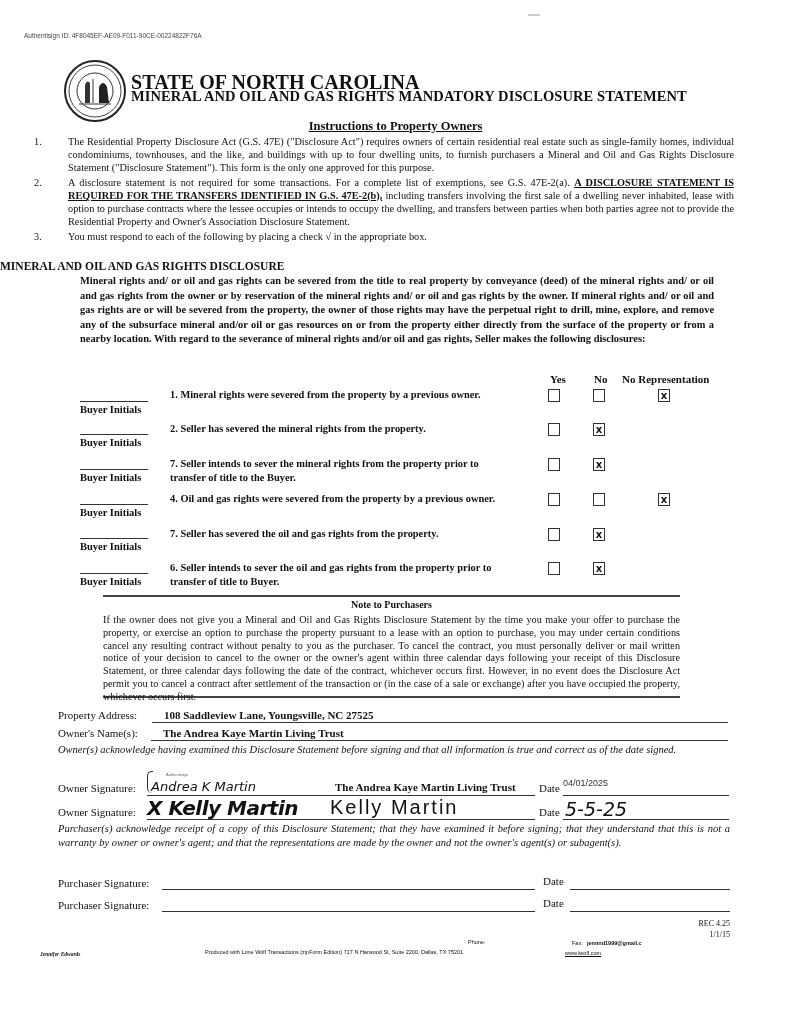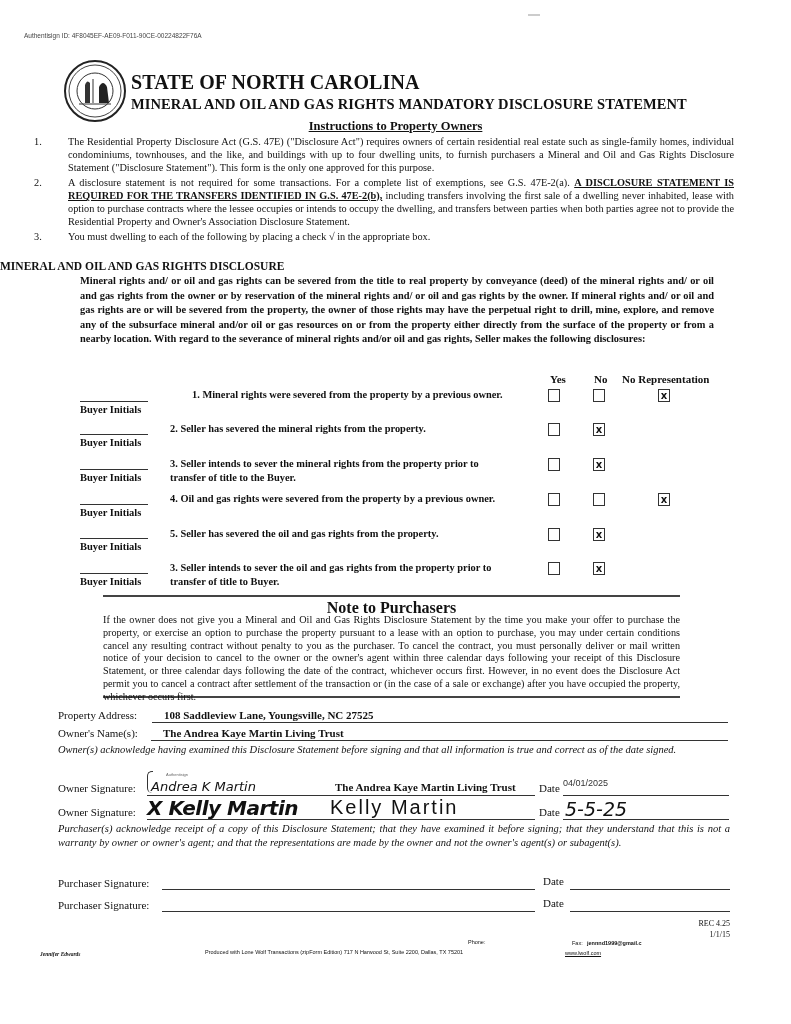--- a/index.html
+++ b/index.html
@@ -3,35 +3,35 @@
 <meta charset="utf-8">
 <style>
   * { box-sizing: border-box; margin: 0; padding: 0; }
   html, body { width: 791px; height: 1024px; background: #fff; overflow: hidden; }
   body { position: relative; font-family: "Liberation Serif", serif; color: #111; }
   .abs { position: absolute; }
   .authid { left: 24px; top: 32px; font-family: "Liberation Sans", sans-serif; font-size: 6.5px; color: #444; }
   .topmark { left: 528px; top: 14px; width: 12px; height: 2px; background: #ccc; }
   .seal { left: 63px; top: 59px; width: 64px; height: 64px; }
   .hdr1 { left: 131px; top: 71px; font-size: 20px; font-weight: bold; letter-spacing: 0.1px; }
-  .hdr2 { left: 131px; top: 88px; font-size: 14.5px; font-weight: bold; letter-spacing: 0.1px; margin-top: 8px; }
+  .hdr2 { left: 131px; top: 88px; font-size: 14.5px; font-weight: bold; letter-spacing: 0.1px; }
   .instr-title { left: 0; width: 791px; text-align: center; top: 119px; font-size: 12.5px; font-weight: bold; text-decoration: underline; }
   .ol { left: 34px; width: 700px; font-size: 10.3px; line-height: 13px; }
   .ol .item { position: relative; padding-left: 34px; text-align: justify; margin-bottom: 2px; }
   .ol .num { position: absolute; left: 0; top: 0; }
   .ol .u { font-weight: bold; text-decoration: underline; }
   .sec-title { left: 0; width: 636px; text-align: left; top: 260px; font-size: 11.5px; font-weight: bold; }
   .sec-body { left: 80px; width: 634px; top: 274px; font-size: 10.4px; line-height: 14.6px; font-weight: bold; text-align: justify; }
   .colhdr { top: 373px; font-size: 11px; font-weight: bold; }
   .q-line { left: 80px; width: 68px; height: 1px; background: #333; }
   .q-init { left: 80px; font-size: 10.5px; font-weight: bold; }
   .q-text { left: 170px; width: 340px; font-size: 10.4px; font-weight: bold; line-height: 14px; }
   .cb { width: 12px; height: 13px; border: 1px solid #333; background: #fff; font-size: 10px; line-height: 11px; text-align: center; font-weight: bold; font-family: "DejaVu Sans", sans-serif; }
   .note { left: 103px; top: 595px; width: 577px; height: 103px; border-top: 2px solid #444; border-bottom: 2px solid #444; }
-  .note-title { left: 0; width: 577px; text-align: center; top: 2px; font-size: 16px; font-weight: bold; }
+  .note-title { left: 0; width: 577px; text-align: center; top: 2px; font-size: 10px; font-weight: bold; }
   .note-body { left: 0; top: 17px; width: 577px; font-size: 10.2px; line-height: 12.8px; text-align: justify; }
   .field-label { font-size: 11px; }
   .field-val { font-size: 11px; font-weight: bold; margin-left: 12px; }
   .uline { height: 1px; background: #333; }
   .ital { font-style: italic; font-size: 10.5px; line-height: 13.5px; text-align: justify; font-family: Liberation Serif, serif; }
   .hand { font-family: "DejaVu Sans", sans-serif; font-style: italic; }
   .small-sans { font-family: "Liberation Sans", sans-serif; }
 </style>
 </head>
 <body>
@@ -56,62 +56,62 @@
   <div class="item">
     <span class="num">1.</span>
     <span>The Residential Property Disclosure Act (G.S. 47E) ("Disclosure Act") requires owners of certain residential real estate such as single-family homes, individual condominiums, townhouses, and the like, and buildings with up to four dwelling units, to furnish purchasers a Mineral and Oil and Gas Rights Disclosure Statement ("Disclosure Statement"). This form is the only one approved for this purpose.</span>
   </div>
   <div class="item">
     <span class="num">2.</span>
     <span>A disclosure statement is not required for some transactions. For a complete list of exemptions, see G.S. 47E-2(a). </span><span class="u">A DISCLOSURE STATEMENT IS REQUIRED FOR THE TRANSFERS IDENTIFIED IN G.S. 47E-2(b),</span><span> including transfers involving the first sale of a dwelling never inhabited, lease with option to purchase contracts where the lessee occupies or intends to occupy the dwelling, and transfers between parties when both parties agree not to provide the Residential Property and Owner's Association Disclosure Statement.</span>
   </div>
   <div class="item">
     <span class="num">3.</span>
-    <span>You must dwelling to each of the following by placing a check √ in the appropriate box.</span>
+    <span>You must respond to each of the following by placing a check √ in the appropriate box.</span>
   </div>
 </div>
 
 <div class="abs sec-title">MINERAL AND OIL AND GAS RIGHTS DISCLOSURE</div>
 <div class="abs sec-body">Mineral rights and/ or oil and gas rights can be severed from the title to real property by conveyance (deed) of the mineral rights and/ or oil and gas rights from the owner or by reservation of the mineral rights and/ or oil and gas rights by the owner. If mineral rights and/ or oil and gas rights are or will be severed from the property, the owner of those rights may have the perpetual right to drill, mine, explore, and remove any of the subsurface mineral and/or oil or gas resources on or from the property either directly from the surface of the property or from a nearby location. With regard to the severance of mineral rights and/or oil and gas rights, Seller makes the following disclosures:</div>
 
 <div class="abs colhdr" style="left:550px;">Yes</div>
 <div class="abs colhdr" style="left:594px;">No</div>
 <div class="abs colhdr" style="left:622px;">No Representation</div>
 
 <div id="questions">
     <div class="abs q-line" style="top: 401px;"></div>
     <div class="abs q-init" style="top: 404px;">Buyer Initials</div>
-    <div class="abs q-text" style="top: 388px; margin-left: 22px;">1. Mineral rights were severed from the property by a previous owner.</div>
+    <div class="abs q-text" style="top: 388px;">1. Mineral rights were severed from the property by a previous owner.</div>
     <div class="abs cb" style="left: 548px; top: 389px;"></div>
     <div class="abs cb" style="left: 593px; top: 389px;"></div>
     <div class="abs cb" style="left: 658px; top: 389px;">x</div>
     <div class="abs q-line" style="top: 434px;"></div>
     <div class="abs q-init" style="top: 437px;">Buyer Initials</div>
     <div class="abs q-text" style="top: 422px;">2. Seller has severed the mineral rights from the property.</div>
     <div class="abs cb" style="left: 548px; top: 423px;"></div>
     <div class="abs cb" style="left: 593px; top: 423px;">x</div>
     <div class="abs q-line" style="top: 469px;"></div>
     <div class="abs q-init" style="top: 472px;">Buyer Initials</div>
-    <div class="abs q-text" style="top: 457px;">3. Seller intends to sever the mineral rights from the property prior to transfer of title to the Buyer.</div>
+    <div class="abs q-text" style="top: 457px;">7. Seller intends to sever the mineral rights from the property prior to transfer of title to the Buyer.</div>
     <div class="abs cb" style="left: 548px; top: 458px;"></div>
     <div class="abs cb" style="left: 593px; top: 458px;">x</div>
     <div class="abs q-line" style="top: 504px;"></div>
     <div class="abs q-init" style="top: 507px;">Buyer Initials</div>
     <div class="abs q-text" style="top: 492px;">4. Oil and gas rights were severed from the property by a previous owner.</div>
     <div class="abs cb" style="left: 548px; top: 493px;"></div>
     <div class="abs cb" style="left: 593px; top: 493px;"></div>
     <div class="abs cb" style="left: 658px; top: 493px;">x</div>
     <div class="abs q-line" style="top: 538px;"></div>
     <div class="abs q-init" style="top: 541px;">Buyer Initials</div>
-    <div class="abs q-text" style="top: 527px;">5. Seller has severed the oil and gas rights from the property.</div>
+    <div class="abs q-text" style="top: 527px;">7. Seller has severed the oil and gas rights from the property.</div>
     <div class="abs cb" style="left: 548px; top: 528px;"></div>
     <div class="abs cb" style="left: 593px; top: 528px;">x</div>
     <div class="abs q-line" style="top: 573px;"></div>
     <div class="abs q-init" style="top: 576px;">Buyer Initials</div>
-    <div class="abs q-text" style="top: 561px;">3. Seller intends to sever the oil and gas rights from the property prior to transfer of title to Buyer.</div>
+    <div class="abs q-text" style="top: 561px;">6. Seller intends to sever the oil and gas rights from the property prior to transfer of title to Buyer.</div>
     <div class="abs cb" style="left: 548px; top: 562px;"></div>
     <div class="abs cb" style="left: 593px; top: 562px;">x</div>
   </div>
 
 <div class="abs note">
   <div class="abs note-title">Note to Purchasers</div>
   <div class="abs note-body">If the owner does not give you a Mineral and Oil and Gas Rights Disclosure Statement by the time you make your offer to purchase the property, or exercise an option to purchase the property pursuant to a lease with an option to purchase, you may under certain conditions cancel any resulting contract without penalty to you as the purchaser. To cancel the contract, you must personally deliver or mail written notice of your decision to cancel to the owner or the owner's agent within three calendar days following your receipt of this Disclosure Statement, or three calendar days following the date of the contract, whichever occurs first. However, in no event does the Disclosure Act permit you to cancel a contract after settlement of the transaction or (in the case of a sale or exchange) after you have occupied the property, whichever occurs first.</div>
 </div>
 
 <div class="abs field-label" style="left:58px; top:709px;">Property Address:</div>

